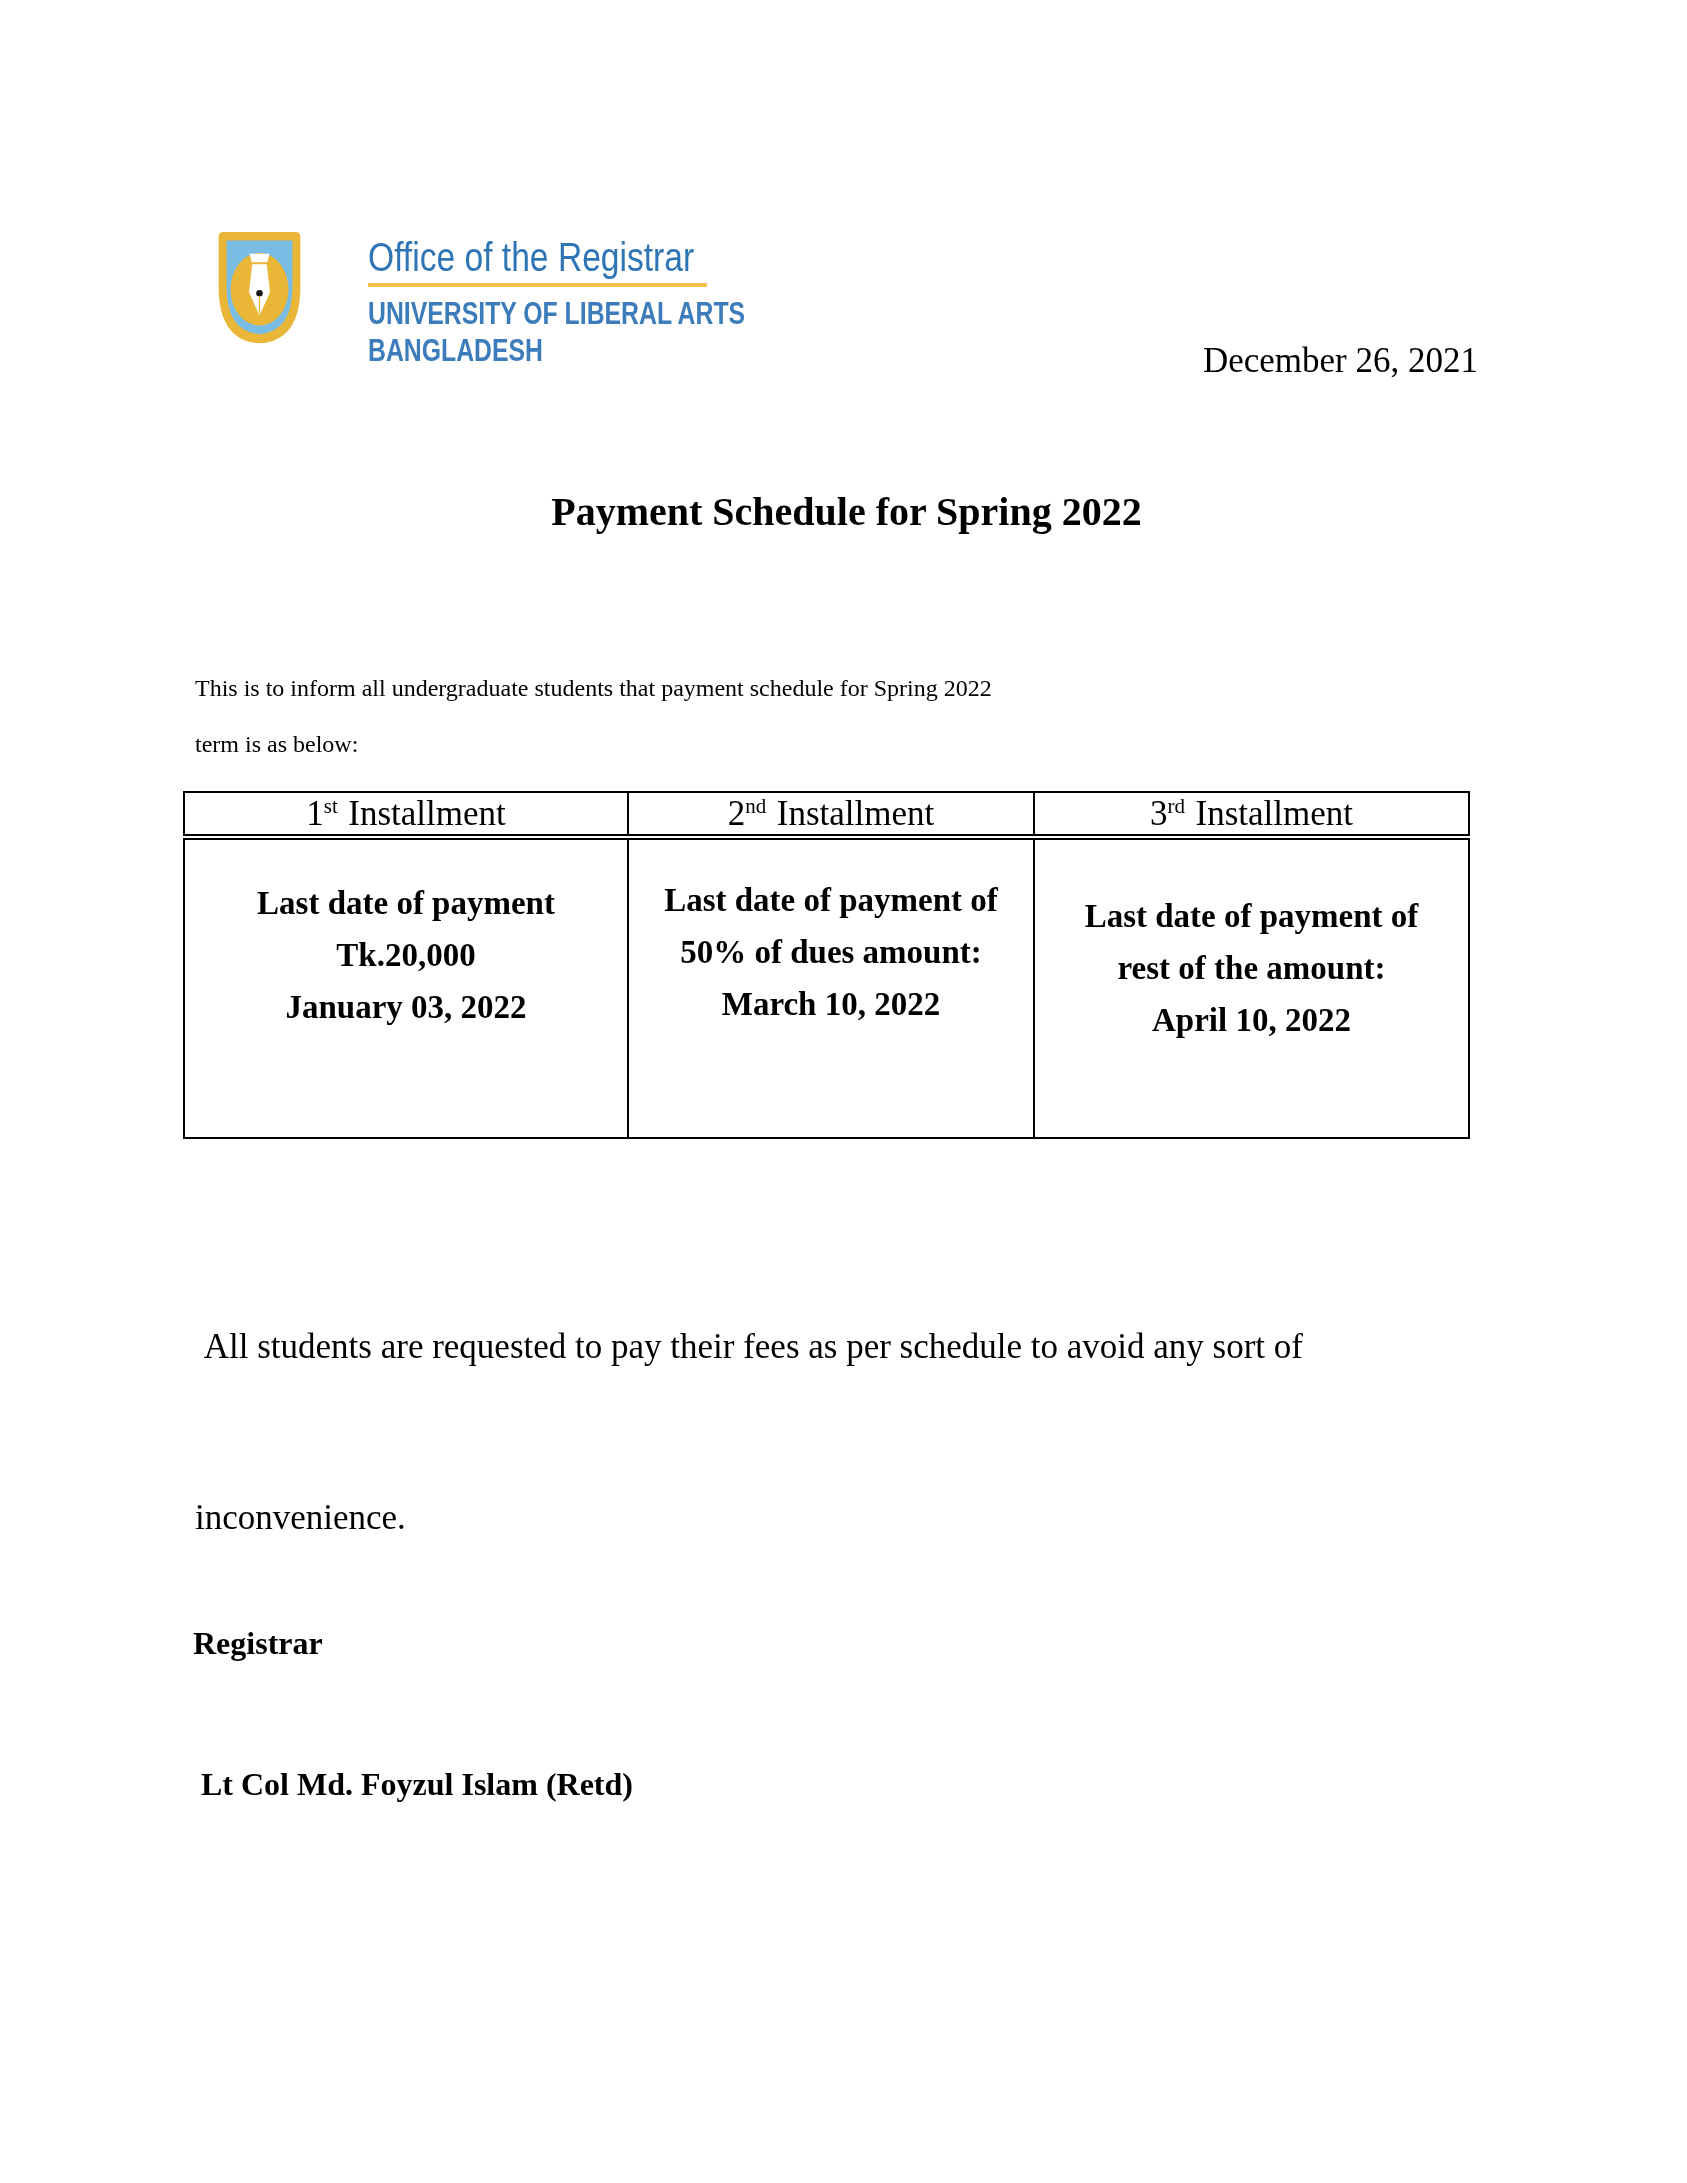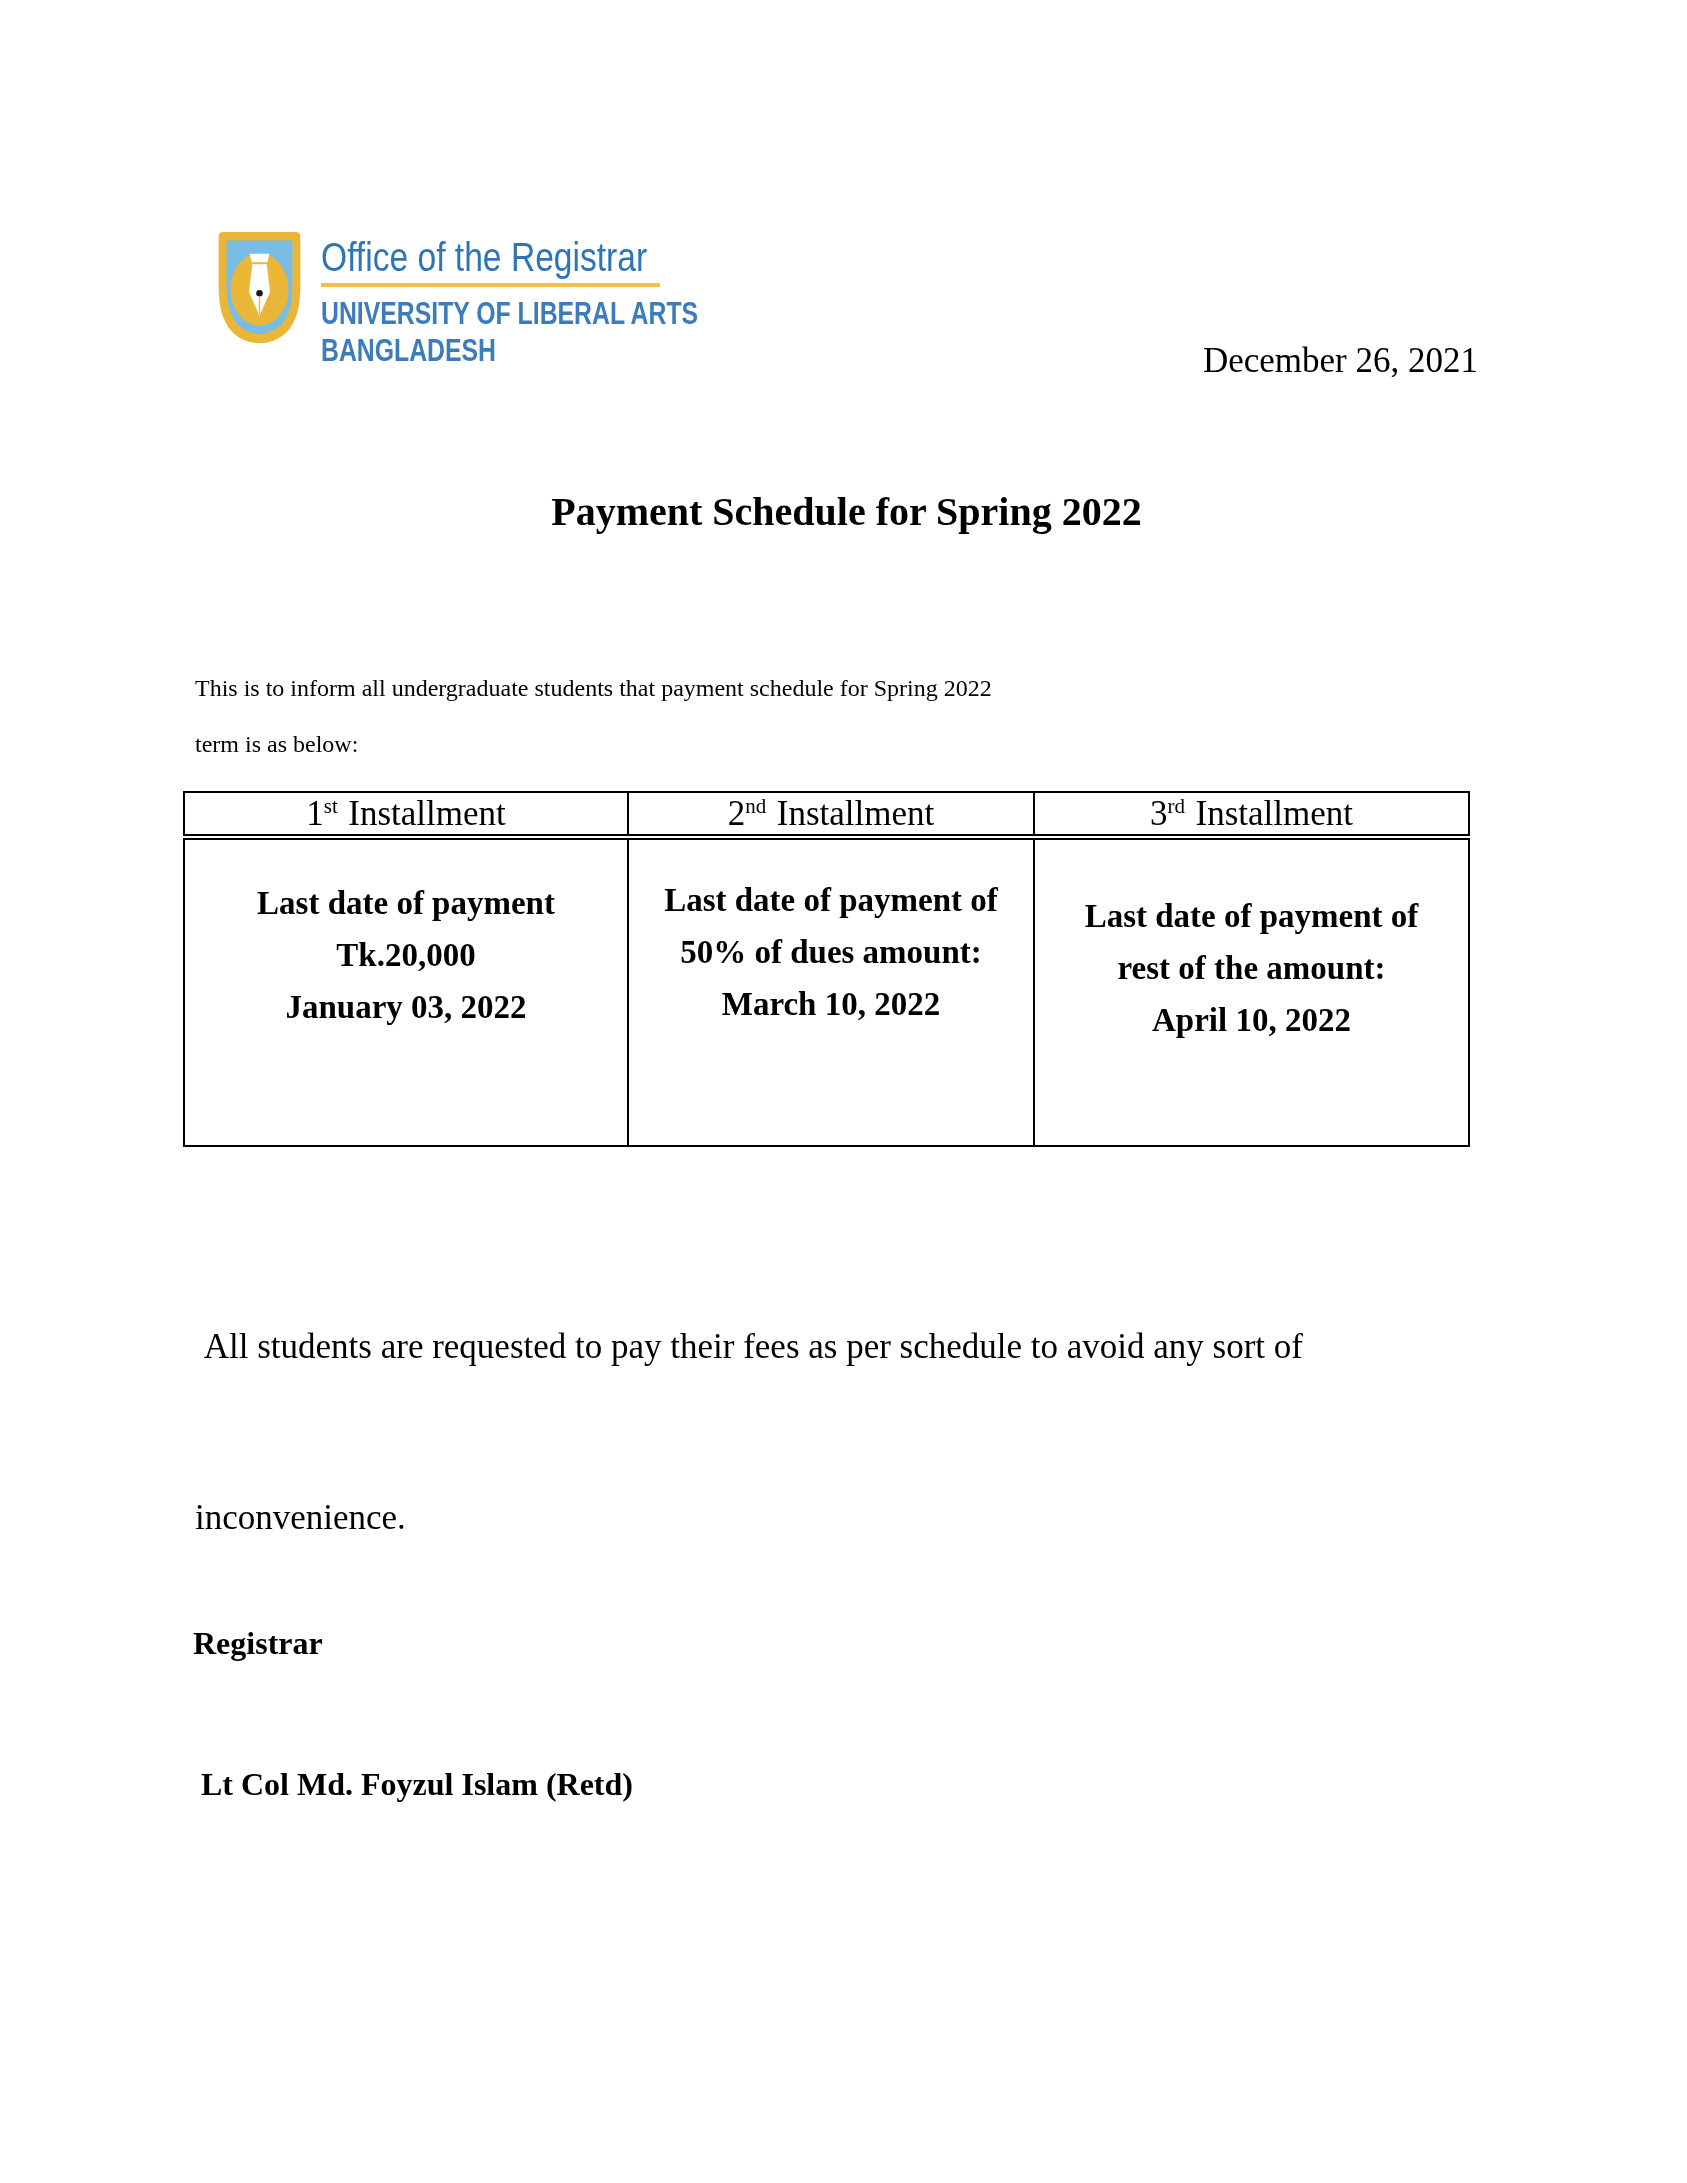--- a/index.html
+++ b/index.html
@@ -6,21 +6,21 @@
   body {
     width: 1687px; height: 2183px;
     background: #ffffff;
     font-family: "Liberation Serif", serif;
     color: #000;
     position: relative;
   }
   .page { position: absolute; inset: 0; overflow: hidden; }
 
   
-  .logo { position: absolute; left: 213px; top: 230px; display: flex; align-items: flex-start; }
+  .logo { position: absolute; left: 213px; top: 230px; display: flex; align-items: flex-start; gap: 47px; }
   .crest { width: 93px; height: 116px; flex: 0 0 auto; }
   .logo-text { margin-left: 14.6px; padding-top: 5.3px; }
   .logo-office {
     font-family: "Liberation Sans", sans-serif;
     font-size: 40px; line-height: 44px; color: #2E75B6;
     white-space: nowrap; transform: scaleX(0.84); transform-origin: left top;
   }
   .logo-underline { width: 339px; height: 4px; background: #F2C04A; margin: 3.3px 0 8px 0; }
   .logo-caps {
     font-family: "Liberation Sans", sans-serif; font-weight: bold;
@@ -45,21 +45,21 @@
   .pay-table th {
     border: 2.6px solid #000;
     border-bottom: 6.6px double #000;
     font-weight: normal; font-size: 35px;
     height: 41px; text-align: center; vertical-align: middle; padding: 0;
   }
   .pay-table td {
     border: 2.6px solid #000;
     font-weight: bold; font-size: 33px; line-height: 52px;
     text-align: center; vertical-align: top;
-    height: 243px; padding: 12px;
+    height: 243px; padding: 4px;
   }
   .pay-table td:nth-child(1) { padding-top: 37px; }
   .pay-table td:nth-child(2) { padding-top: 34px; }
   .pay-table td:nth-child(3) { padding-top: 50px; }
   .ord-sup { font-size: 21px; position: relative; top: -0.55em; }
   .hdr-label { margin-left: 10.6px; }
 
   .closing {
     position: absolute; top: 1204px; left: 195px; width: 1317px;
     font-size: 35px; line-height: 57px; white-space: pre-wrap;

